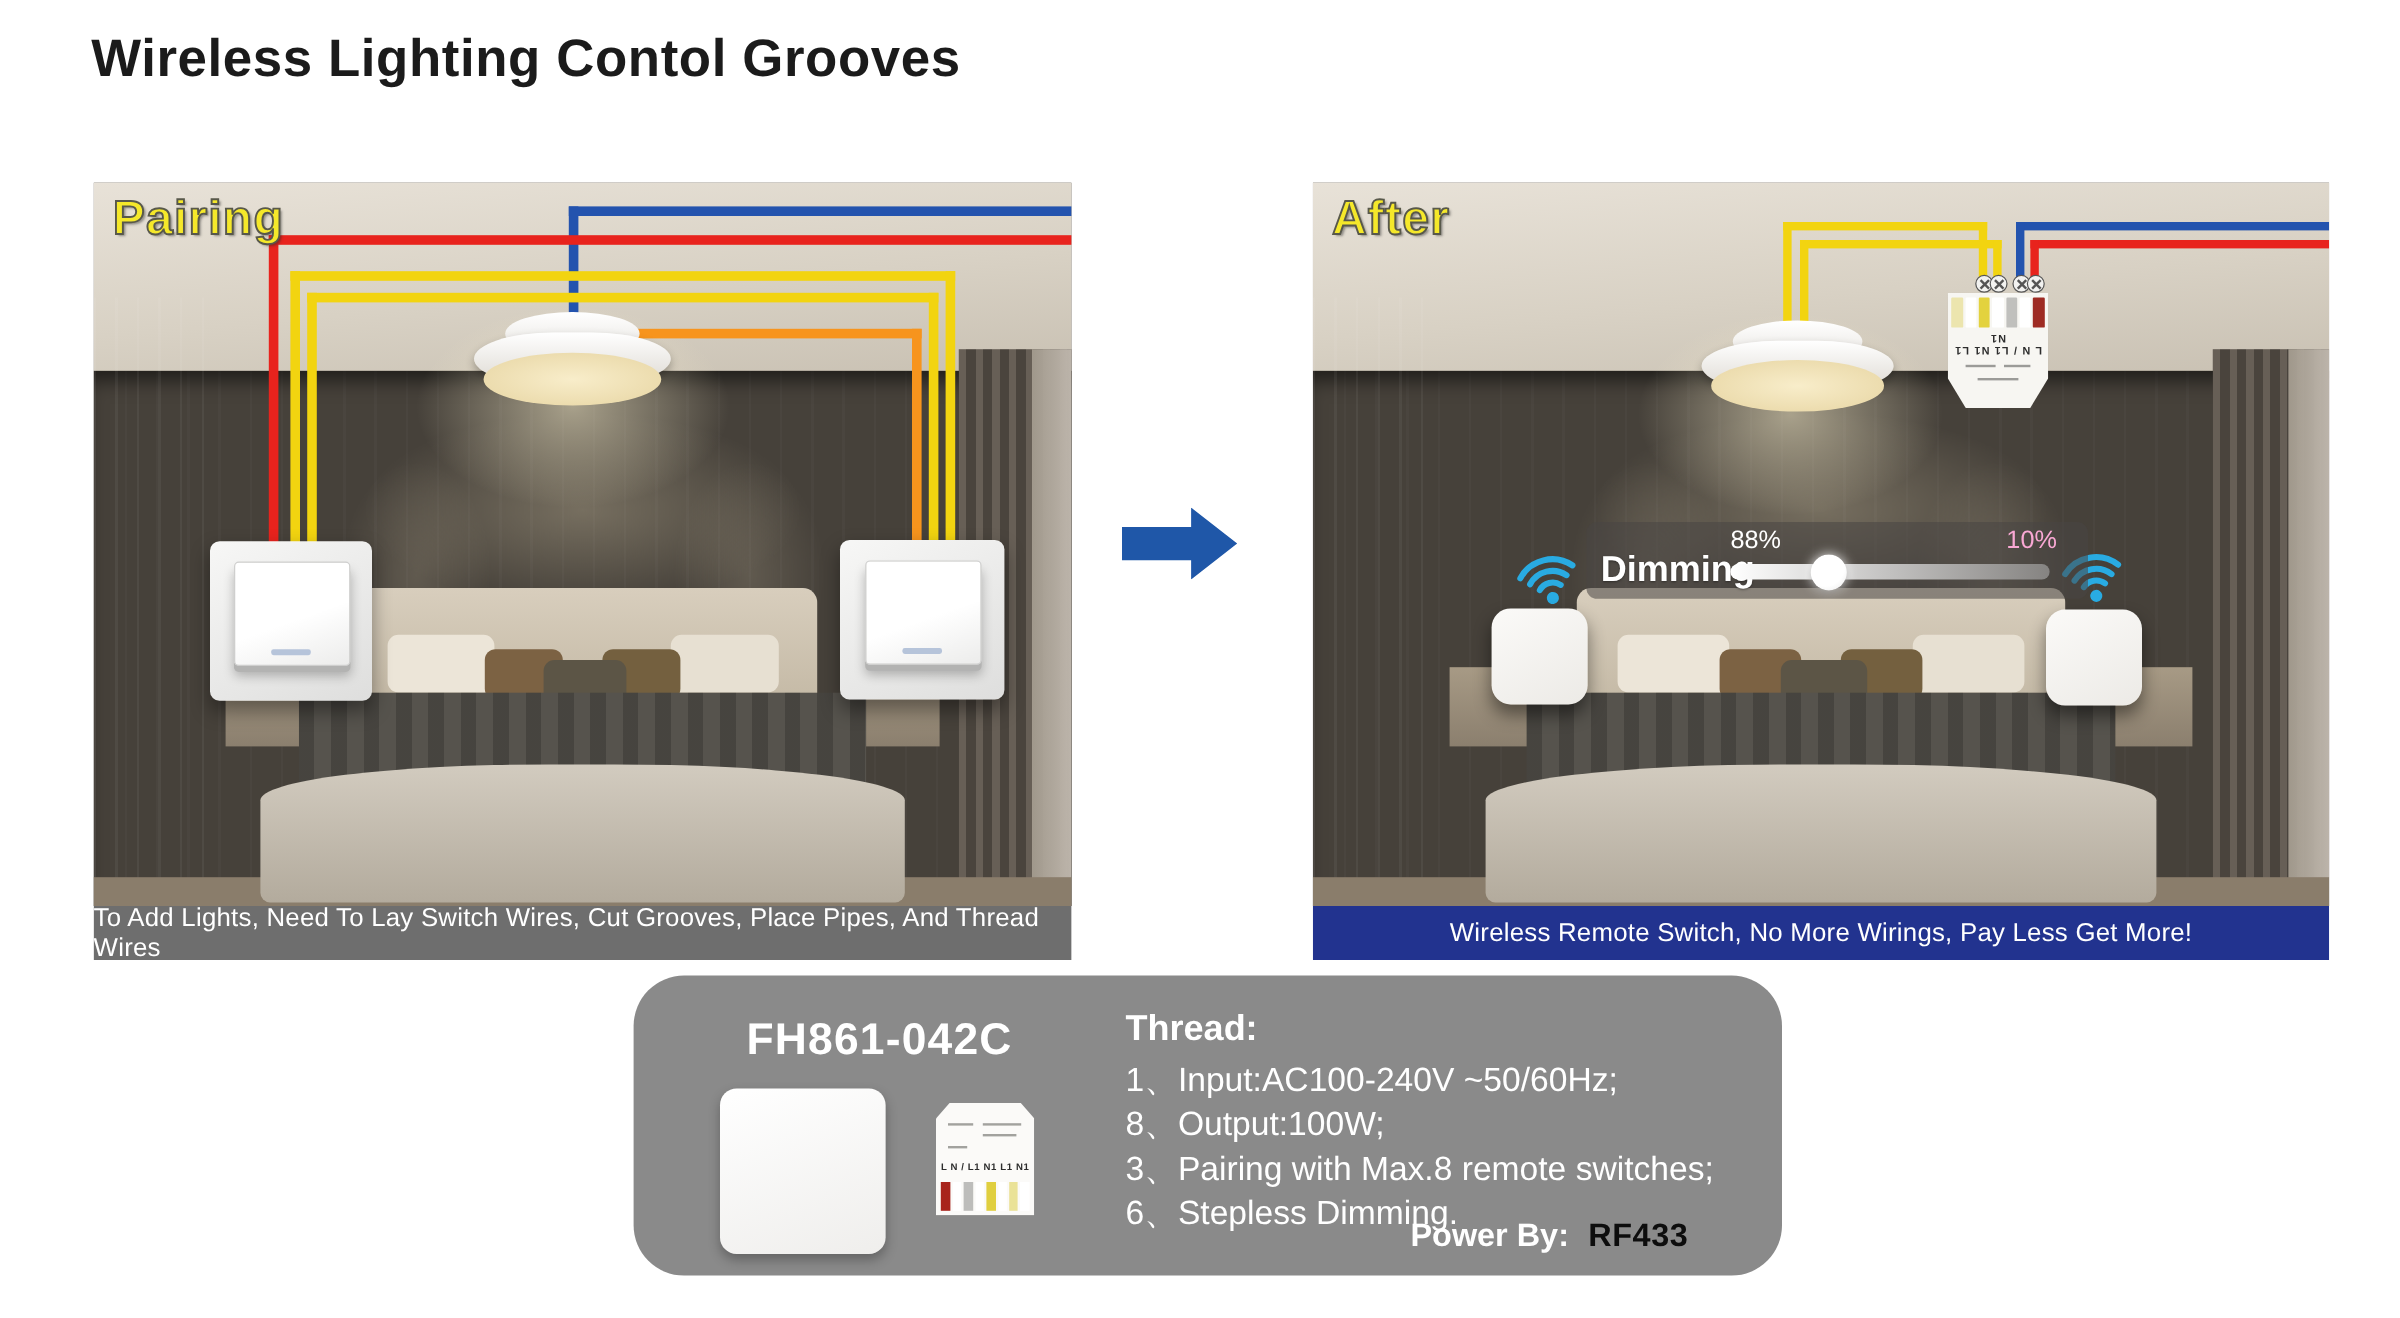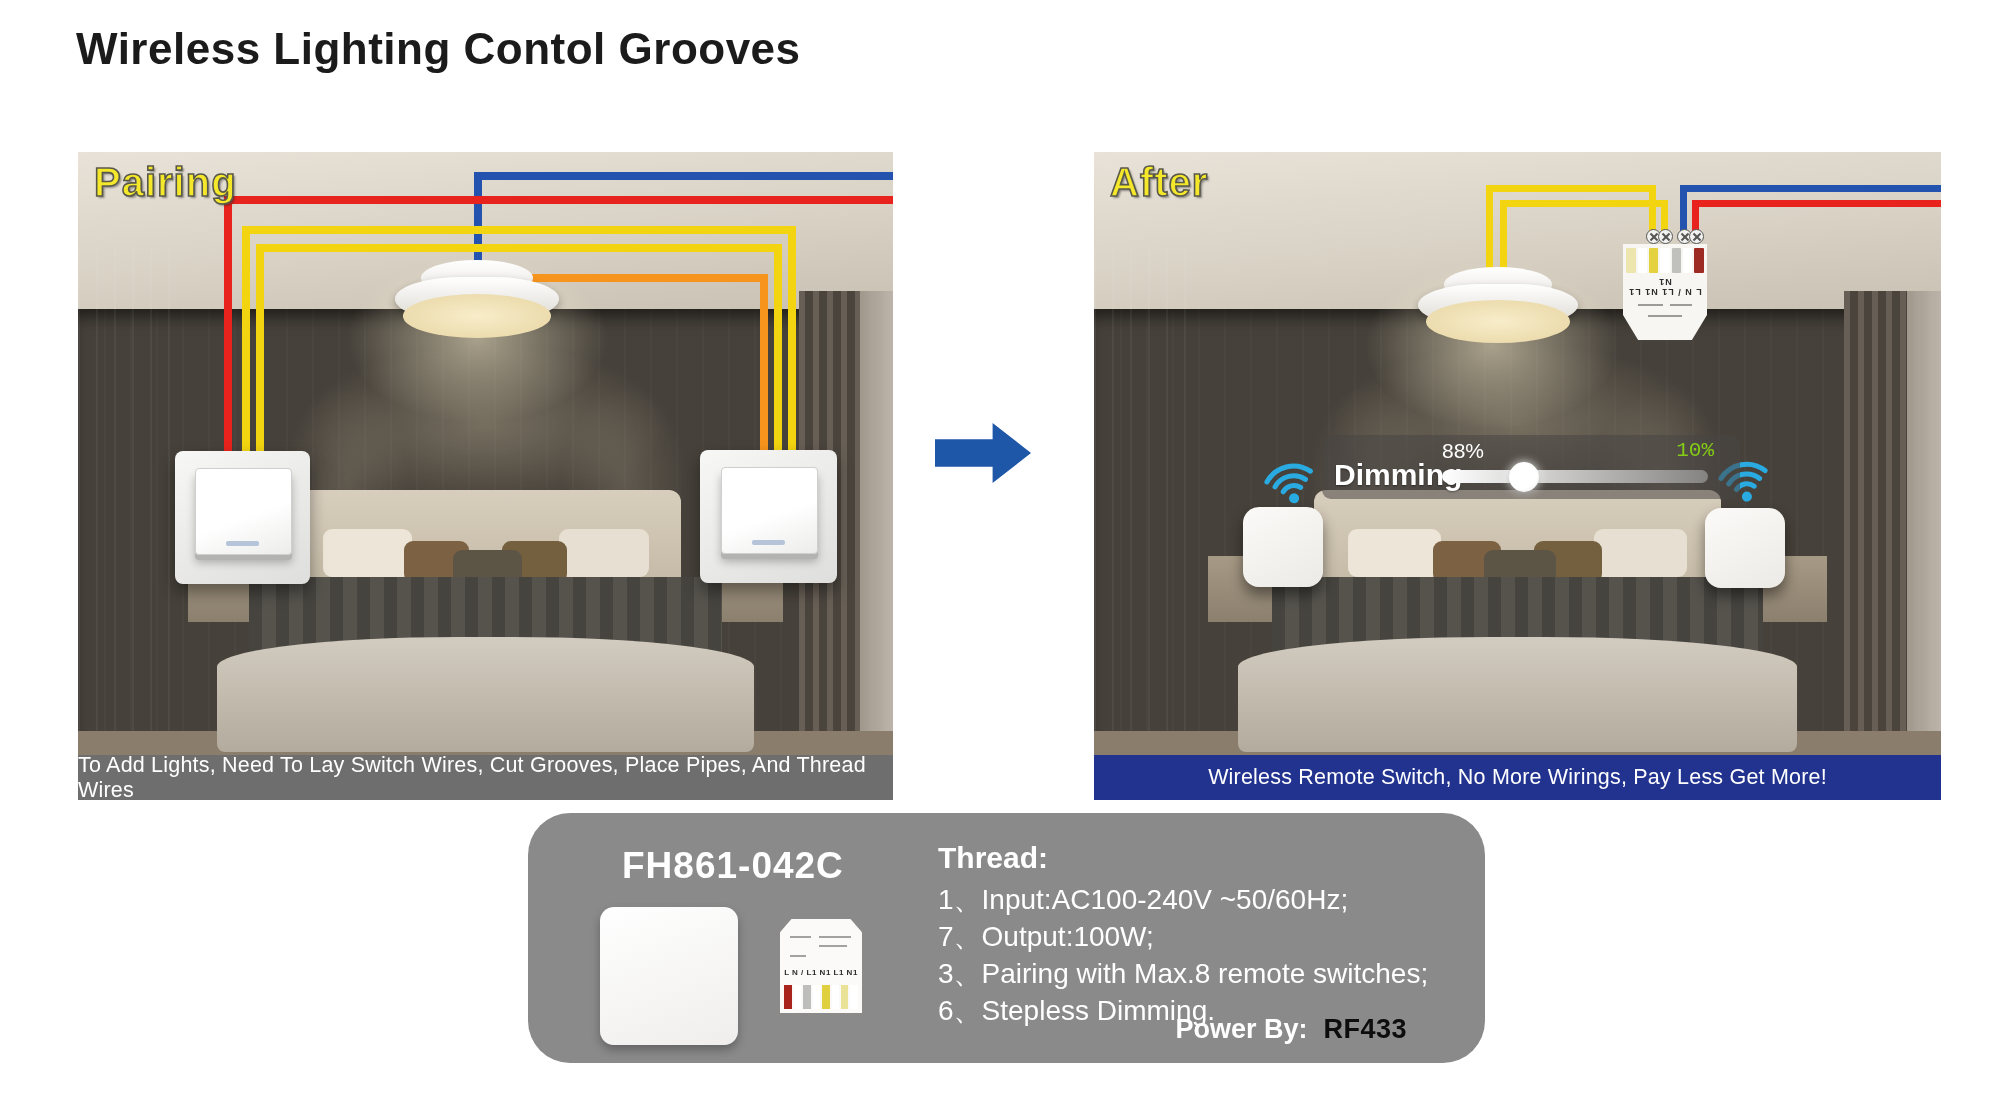--- a/index.html
+++ b/index.html
@@ -97,21 +97,21 @@
        background:#f2f2f0;border:1.5px solid #555;}
   .connector::before,.connector::after{content:"";position:absolute;left:1.5px;top:5.5px;width:10px;height:2px;background:#555;}
   .connector::before{transform:rotate(45deg);} .connector::after{transform:rotate(-45deg);}
 
   
   .dimmer{position:absolute;z-index:8;left:228px;top:283px;width:418px;height:64px;border-radius:9px;
        background:rgba(72,70,67,.55);}
   .dimmer .dlabel{position:absolute;left:12px;bottom:7px;font-size:30px;font-weight:bold;color:#fff;
        text-shadow:0 1px 2px rgba(0,0,0,.4);}
   .dimmer .dmax{position:absolute;left:120px;top:4px;font-size:21px;color:#fff;}
-  .dimmer .dmin{position:absolute;right:26px;top:4px;font-size:21px;color:#84cc16;font-family:Liberation Mono, monospace;}
+  .dimmer .dmin{position:absolute;right:26px;top:4px;font-size:21px;color:#f9a8d4;}
   .dimmer .track{position:absolute;left:120px;top:35px;width:266px;height:13px;border-radius:7px;
        background:linear-gradient(90deg,#ffffff,#858381);}
   .dimmer .knob{position:absolute;top:50%;width:30px;height:30px;border-radius:50%;
        transform:translate(-50%,-50%);
        background:radial-gradient(circle at 40% 35%,#ffffff 60%,#e6e6e6);
        box-shadow:0 0 10px rgba(255,255,255,.9),0 2px 4px rgba(0,0,0,.3);}
 
   
   .caption{position:absolute;left:0;right:0;bottom:0;height:45px;display:flex;align-items:center;
        justify-content:center;color:#fff;font-size:21.5px;letter-spacing:.2px;}
@@ -320,21 +320,21 @@
         <span style="background:#e0cf3f;"></span>
           <span style="background:#ffffff;"></span>
         <span style="background:#eae297;"></span>
           <span style="background:#ffffff;"></span>
       </div>
     </div>
 
     <div class="feat-head">Thread:</div>
     <ul class="feats">
       <li>1、Input:AC100-240V ~50/60Hz;</li>
-      <li>7、Output:100W;</li>
+      <li>8、Output:100W;</li>
       <li>3、Pairing with Max.8 remote switches;</li>
       <li>6、Stepless Dimming.</li>
     </ul>
 
     <div class="power">
       <span class="pb">Power By:</span><span class="pv">RF433</span>
     </div>
   </div>
 
 </div>

